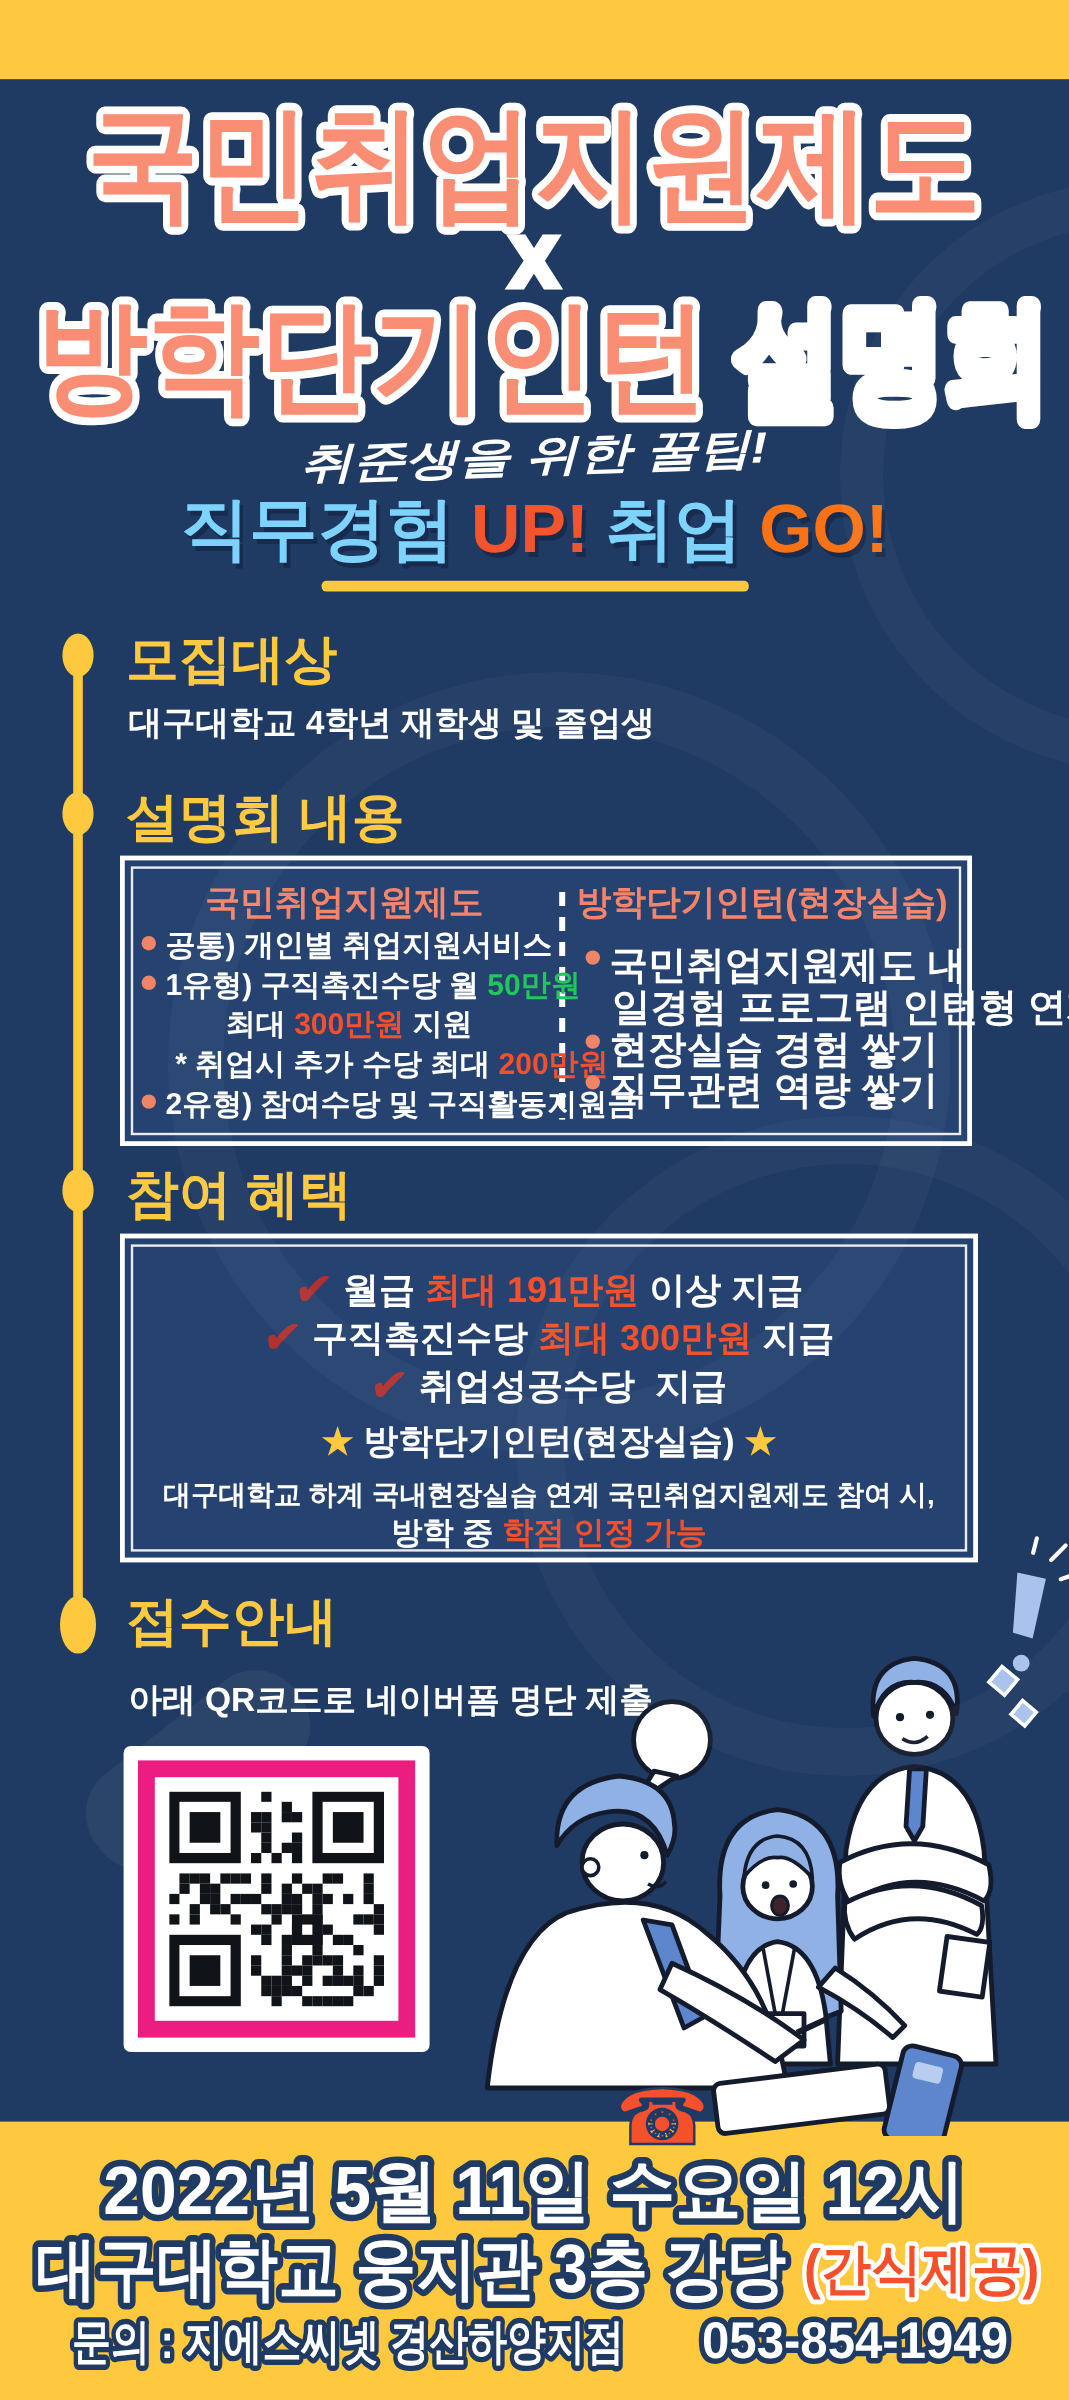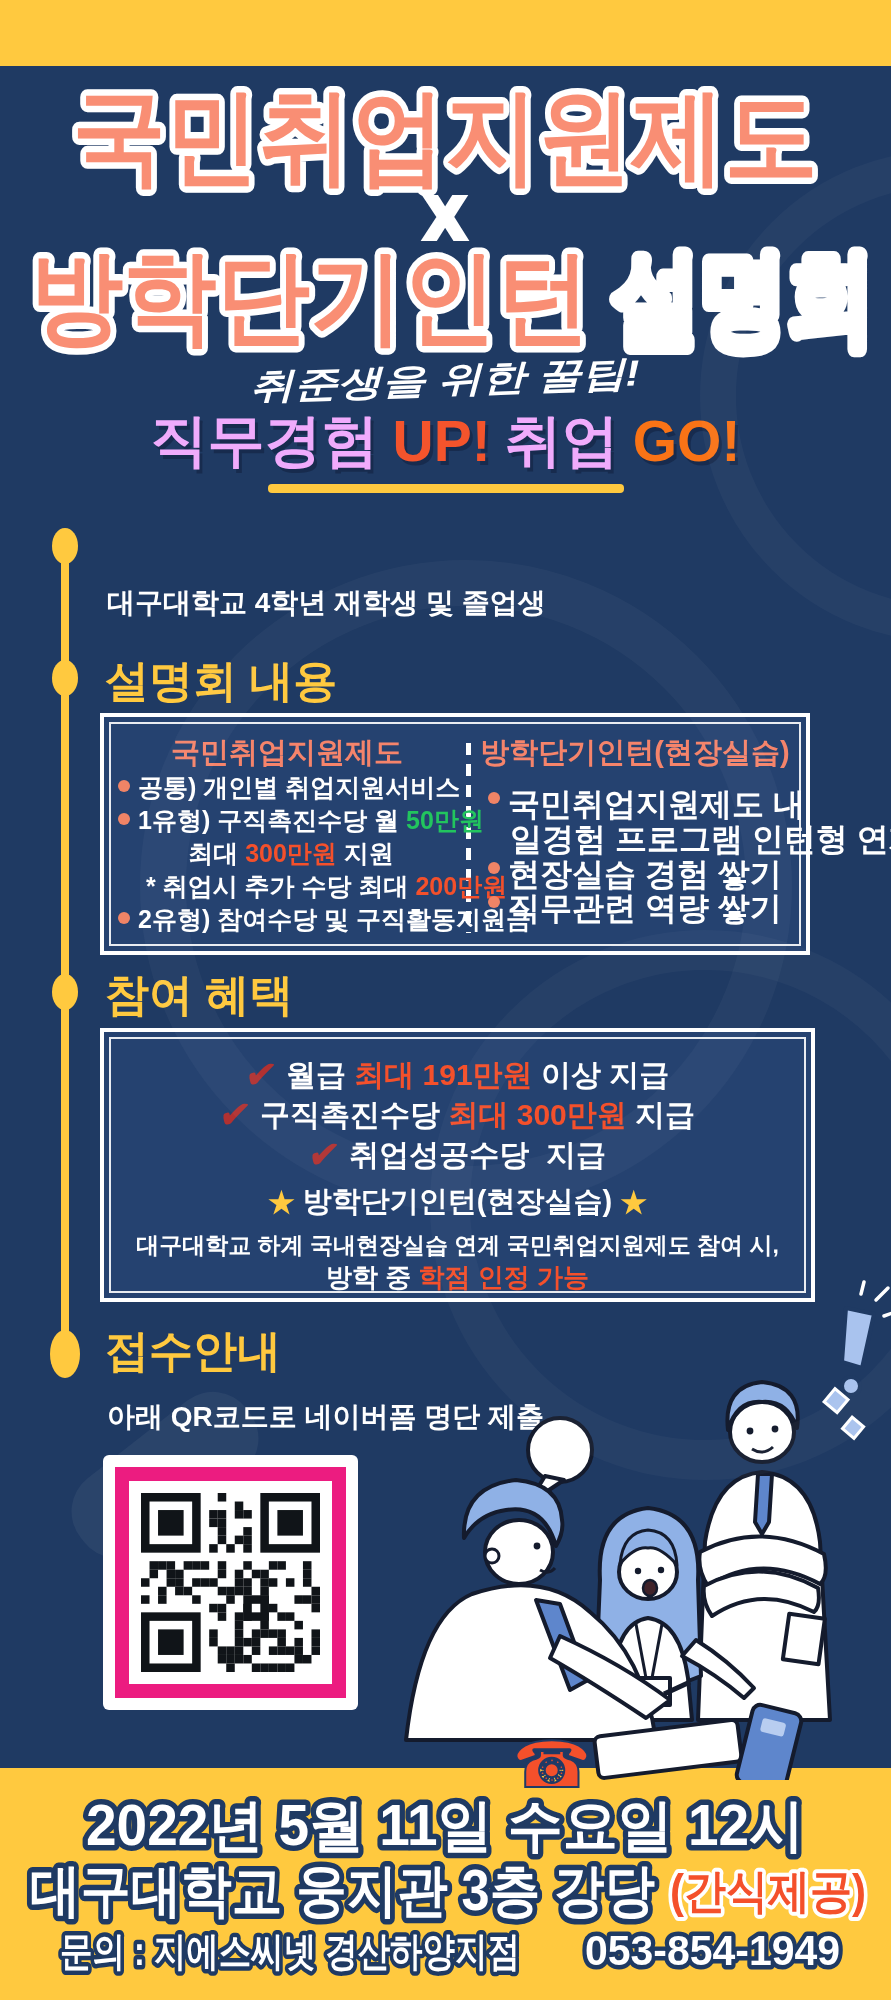--- a/index.html
+++ b/index.html
@@ -12,21 +12,21 @@
   .ring{position:absolute;border-radius:50%;pointer-events:none;z-index:4;}
   .r1{left:140px;top:560px;width:560px;height:560px;border:46px solid rgba(255,255,255,.035);}
   .r2{left:430px;top:930px;width:470px;height:470px;border:40px solid rgba(255,255,255,.03);}
   .r3{left:700px;top:150px;width:420px;height:420px;border:36px solid rgba(255,255,255,.03);}
   svg text{font-family:"Liberation Sans",sans-serif;}
   .title-svg{position:absolute;left:0;top:0;z-index:2;}
   
   .tagline{position:absolute;left:0;top:406px;width:891px;height:70px;display:flex;justify-content:center;
            align-items:center;gap:14px;font-size:57px;font-weight:900;z-index:2;
            text-shadow:3px 4px 0 rgba(8,18,40,.35);}
-  .tagline .w{color:#f0abfc;} .tagline .up{color:#F4542C;} .tagline .go{color:#f97316;}
+  .tagline .w{color:#7dd3fc;} .tagline .up{color:#F4542C;} .tagline .go{color:#f97316;}
   .underline{position:absolute;left:268px;top:484px;width:356px;height:9px;background:#FFC93F;border-radius:4px;z-index:2;}
   
   .tl-line{position:absolute;left:61px;top:546px;width:8px;height:815px;background:#FFC93F;border-radius:4px;z-index:2;}
   .tl-dot{position:absolute;left:52px;width:26px;height:36px;background:#FFC93F;border-radius:50%;z-index:2;}
   .d1{top:528px;} .d2{top:660px;} .d3{top:974px;}
   .d4{top:1330px;left:50px;width:30px;height:48px;}
   .heading{position:absolute;left:105px;font-size:44px;font-weight:900;color:#FFC93F;white-space:nowrap;z-index:3;}
   .h1{top:520px;} .h2{top:652px;} .h3{top:966px;} .h4{top:1322px;}
   .bodytext{position:absolute;left:107px;color:#fff;font-size:28px;font-weight:700;white-space:nowrap;z-index:3;}
   .b1{top:584px;} .b2{top:1398px;}
@@ -93,20 +93,21 @@
     <span class="go">GO!</span>
   </div>
   <div class="underline"></div>
 
   <div class="tl-line"></div>
   <div class="tl-dot d1"></div>
   <div class="tl-dot d2"></div>
   <div class="tl-dot d3"></div>
   <div class="tl-dot d4"></div>
 
+  <div class="heading h1">모집대상</div>
   <div class="bodytext b1">대구대학교 4학년 재학생 및 졸업생</div>
   <div class="heading h2">설명회 내용</div>
 
   <div class="box box1">
     <div class="colhead l">국민취업지원제도</div>
     <div class="colhead r">방학단기인턴(현장실습)</div>
     <div class="divider"></div>
 
     <div class="row bullet lw lr1">공통) 개인별 취업지원서비스</div>
     <div class="row bullet lw lr2"><span>1유형) 구직촉진수당 월 </span><span class="hl-y">50만원</span></div>

